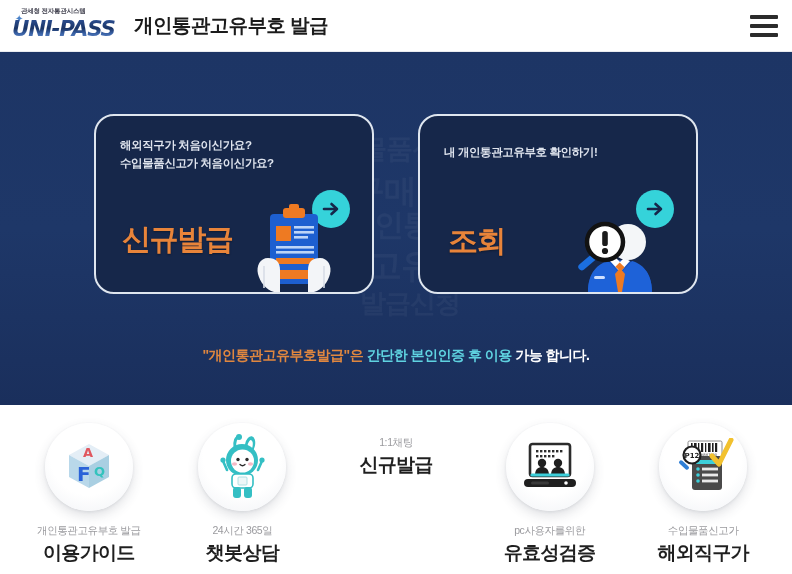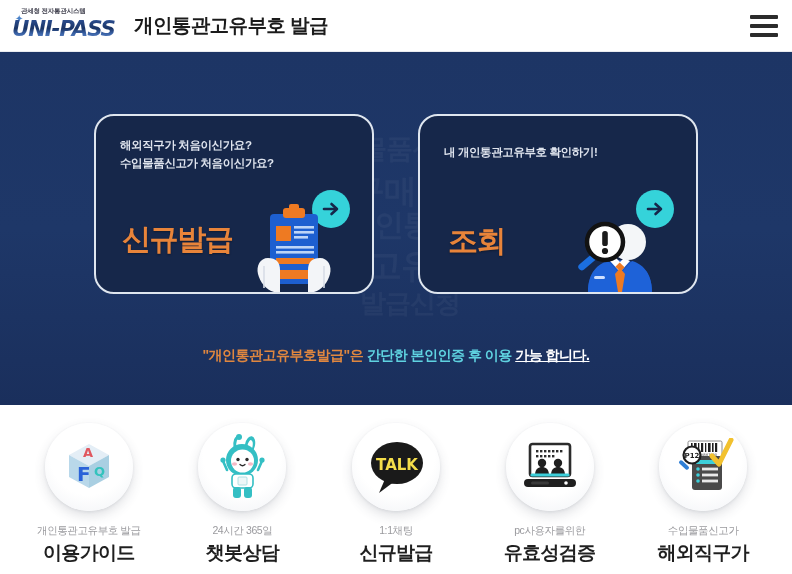--- a/index.html
+++ b/index.html
@@ -214,21 +214,21 @@
     left: 0; right: 0;
     top: 296px;
     text-align: center;
     font-size: 14px;
     font-weight: bold;
     letter-spacing: -0.5px;
     line-height: 1;
   }
   .n-orange { color: #e0873f; }
   .n-cyan   { color: #5fd2e0; }
-  .n-white  { color: #ffffff; text-decoration: underline; }
+  .n-white  { color: #ffffff; }
 
   
   .quick {
     position: relative;
     height: 169px;
     background: #ffffff;
     display: flex;
     justify-content: space-around;
     align-items: flex-start;
     padding: 18px 12px 0 12px;
@@ -448,27 +448,20 @@
 
           <rect x="19" y="53" width="8" height="11" rx="3" fill="#34bfc4"></rect>
           <rect x="30" y="53" width="8" height="11" rx="3" fill="#34bfc4"></rect>
         </svg>
       </div>
       <div class="quick-sub">24시간 365일</div>
       <div class="quick-title">챗봇상담</div>
     </div>
 
     <div class="quick-item">
-      <div class="quick-circle">
-        <svg width="62" height="60" viewBox="0 0 62 60" aria-hidden="true">
-          <ellipse cx="32" cy="26" rx="26" ry="21" fill="#1a1a1a"></ellipse>
-          <path d="M20 42 L14 56 L30 44 Z" fill="#1a1a1a"></path>
-          <text x="32" y="33" text-anchor="middle" font-family="DejaVu Sans, sans-serif" font-size="15" font-weight="bold" fill="#f5de4a">TALK</text>
-        </svg>
-      </div>
       <div class="quick-sub">1:1채팅</div>
       <div class="quick-title">신규발급</div>
     </div>
 
     <div class="quick-item">
       <div class="quick-circle">
         <svg width="64" height="54" viewBox="0 0 64 54" aria-hidden="true">
 
           <rect x="12" y="4" width="40" height="32" rx="2.5" fill="#ffffff" stroke="#2b2b2b" stroke-width="2.6"></rect>
 

